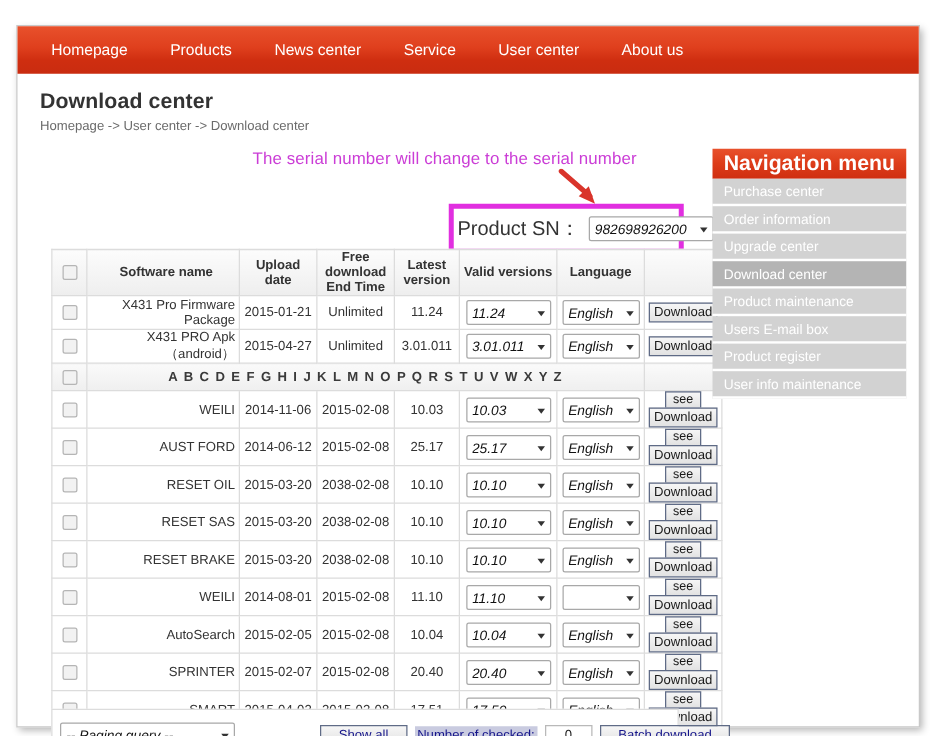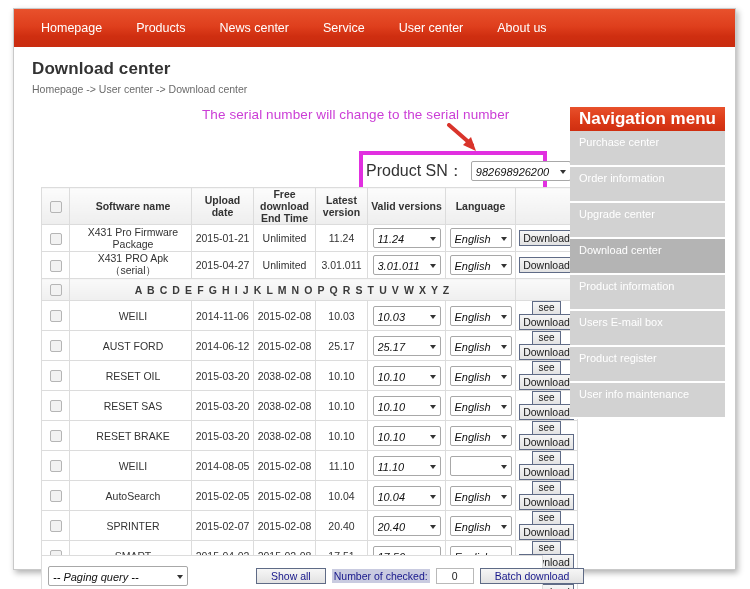--- a/index.html
+++ b/index.html
@@ -12,21 +12,21 @@
     height: 589px;
     font-family: "Liberation Sans", sans-serif;
     overflow: hidden;
     position: relative;
   }
 
   
   #page {
     position: absolute;
     left: 13px;
-    top: 8px;
+    top: 20px;
     width: 723px;
     height: 562px;
     background: #ffffff;
     border: 1px solid #c9c9c9;
     box-shadow: 2px 3px 6px rgba(0,0,0,0.30);
     box-sizing: border-box;
   }
 
   
   #topnav {
@@ -171,21 +171,21 @@
   table.grid th {
     background: linear-gradient(to bottom, #fcfcfc 0%, #eeeeee 100%);
     font-weight: bold;
     font-size: 10.5px;
     color: #333;
     text-align: center;
     height: 32px;
     line-height: 12px;
   }
   .c-chk   { width: 28px; text-align: center; }
-  .c-name  { width: 122px; text-align: center; padding-left: 8px !important; }
+  .c-name  { width: 122px; text-align: right; padding-left: 8px !important; }
   .c-up    { width: 62px; text-align: center; }
   .c-free  { width: 62px; text-align: center; }
   .c-latest{ width: 52px; text-align: center; }
   .c-valid { width: 78px; text-align: center; }
   .c-lang  { width: 70px; text-align: center; }
   .c-dl    { width: 62px; text-align: center; padding: 0 !important; }
 
   tr.datarow td { height: 27px; background: #ffffff; }
   tr.datarow.tall td { height: 28px; }
   tr.alpha td {
@@ -305,21 +305,21 @@
     font-size: 17px;
     height: 24px;
     line-height: 24px;
     padding-left: 9px;
     box-sizing: border-box;
   }
   .side-item {
     background: #d2d2d2;
     color: #ffffff;
     font-size: 11px;
-    height: 36px;
+    height: 22px;
     line-height: 23px;
     padding-left: 9px;
     box-sizing: border-box;
     border-bottom: 2px solid #ffffff;
     cursor: pointer;
   }
   .side-item.active { background: #b4b4b4; }
 </style>
 </head>
 <body>
@@ -384,21 +384,21 @@
               <td class="c-valid"><span class="selwrap"><select class="sel vsel"><option>11.24</option></select></span></td>
               <td class="c-lang"><span class="selwrap"><select class="sel lsel"><option>English</option></select></span></td>
               <td class="c-dl">
                 <div class="dlcell">
                   <button class="btn-dl">Download</button>
                 </div>
               </td>
             </tr>
             <tr class="datarow">
               <td class="c-chk"><input type="checkbox" class="cb" style=""></td>
-              <td class="c-name">X431 PRO Apk（serial）</td>
+              <td class="c-name">X431 PRO Apk（android）</td>
               <td class="c-up">2015-04-27</td>
               <td class="c-free">Unlimited</td>
               <td class="c-latest">3.01.011</td>
               <td class="c-valid"><span class="selwrap"><select class="sel vsel"><option>3.01.011</option></select></span></td>
               <td class="c-lang"><span class="selwrap"><select class="sel lsel"><option>English</option></select></span></td>
               <td class="c-dl">
                 <div class="dlcell">
                   <button class="btn-dl">Download</button>
                 </div>
               </td>
@@ -485,21 +485,21 @@
               <td class="c-dl">
                 <div class="dlcell">
                   <button class="btn-see">see</button>
                   <button class="btn-dl">Download</button>
                 </div>
               </td>
             </tr>
             <tr class="datarow tall">
               <td class="c-chk"><input type="checkbox" class="cb" style=""></td>
               <td class="c-name">WEILI</td>
-              <td class="c-up">2014-08-05</td>
+              <td class="c-up">2014-08-01</td>
               <td class="c-free">2015-02-08</td>
               <td class="c-latest">11.10</td>
               <td class="c-valid"><span class="selwrap"><select class="sel vsel"><option>11.10</option></select></span></td>
               <td class="c-lang"><span class="selwrap"><select class="sel lsel"><option></option></select></span></td>
               <td class="c-dl">
                 <div class="dlcell">
                   <button class="btn-see">see</button>
                   <button class="btn-dl">Download</button>
                 </div>
               </td>
@@ -582,21 +582,21 @@
       </div>
     </div>
 
     <div id="sidebar">
       <div class="side-head">Navigation menu</div>
       <div id="side-items">
           <div class="side-item">Purchase center</div>
           <div class="side-item">Order information</div>
           <div class="side-item">Upgrade center</div>
           <div class="side-item active">Download center</div>
-          <div class="side-item">Product information</div>
+          <div class="side-item">Product maintenance</div>
           <div class="side-item">Users E-mail box</div>
           <div class="side-item">Product register</div>
           <div class="side-item">User info maintenance</div>
         </div>
     </div>
 
   </div>
 </div>
 
 </body></html>

